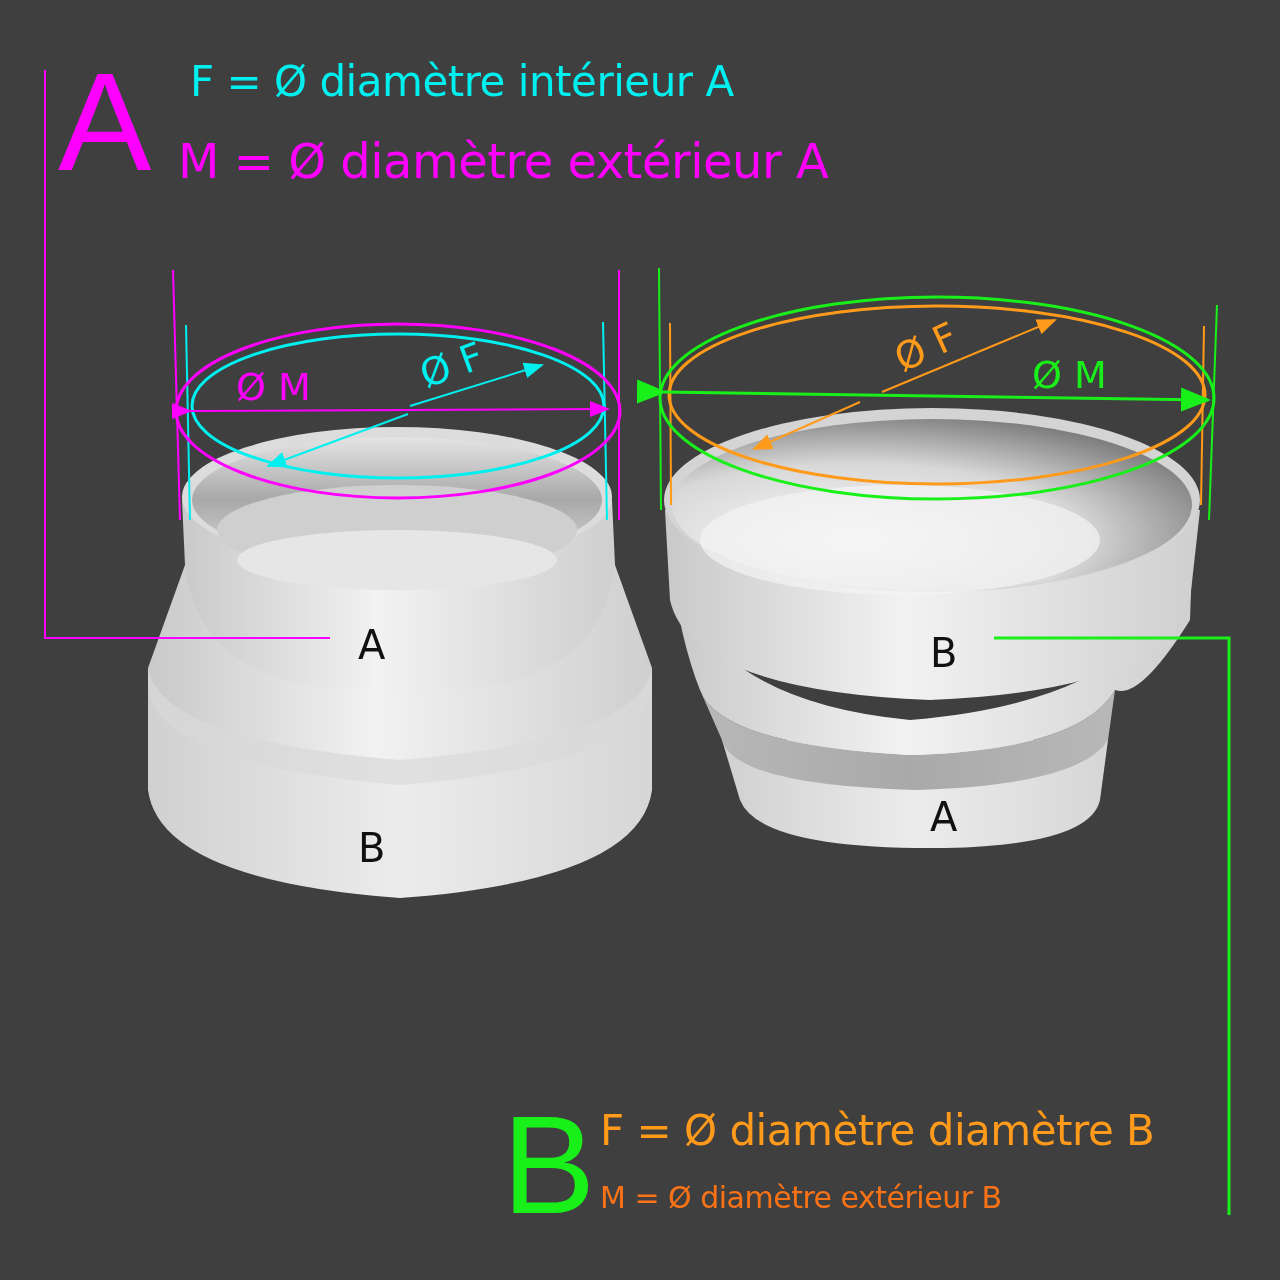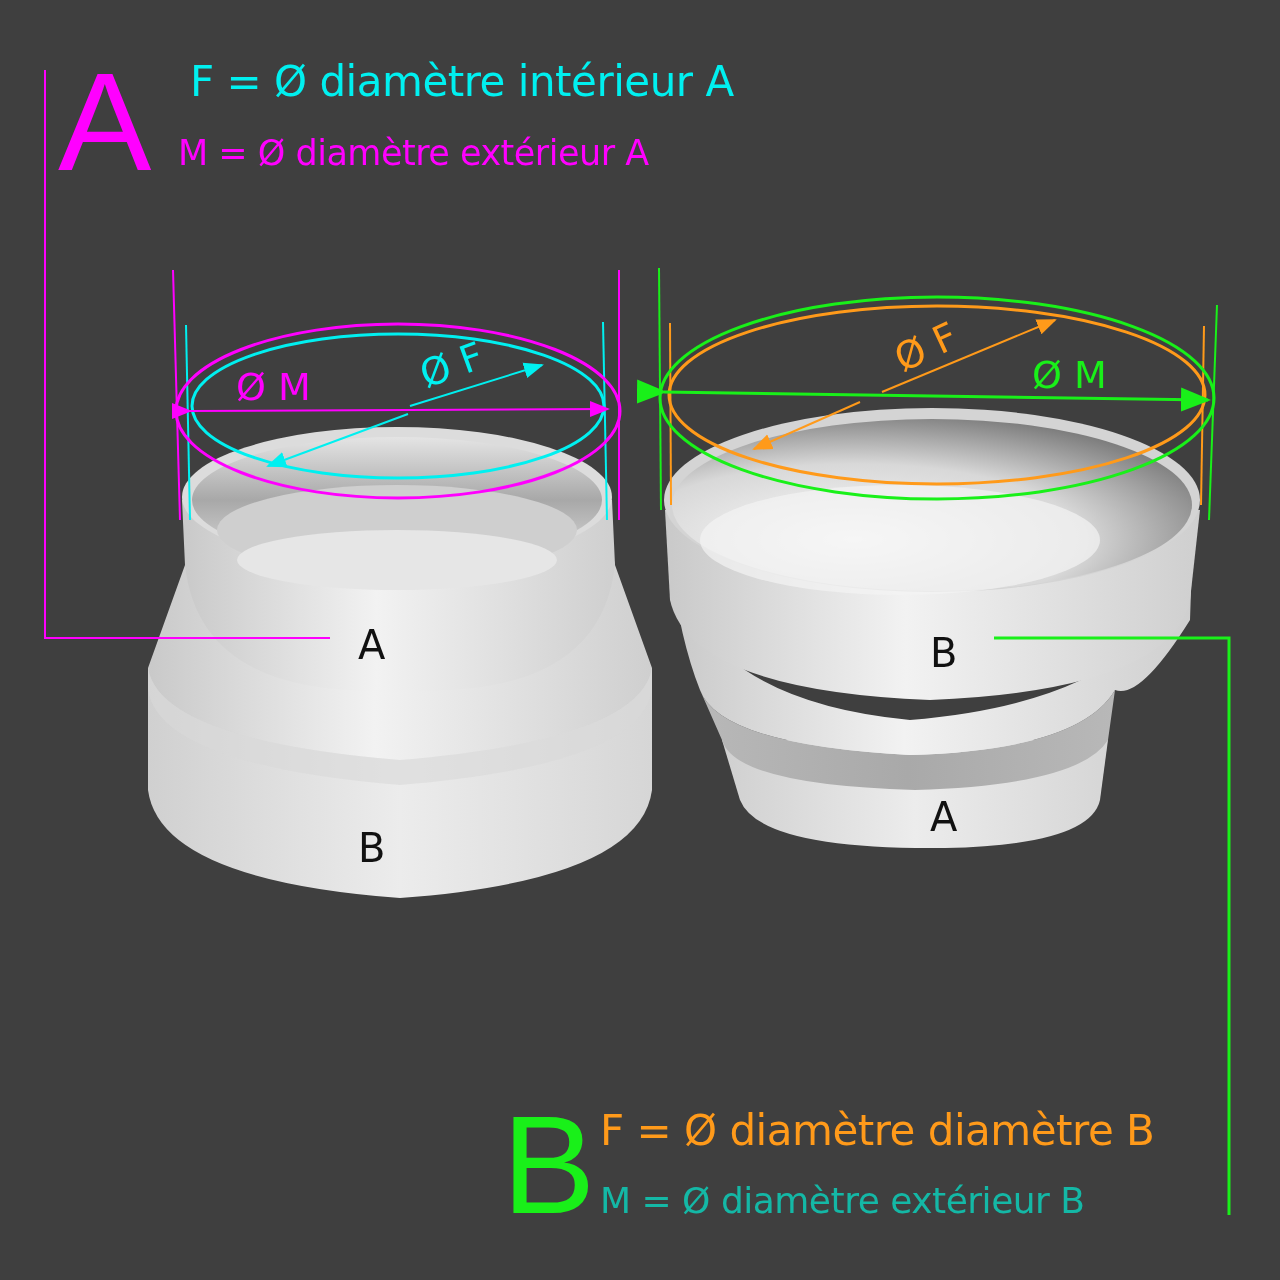--- a/index.html
+++ b/index.html
@@ -129,21 +129,21 @@
   <div class="dim-label" style="left:905px;top:340px;color:#ff9a1a;transform:rotate(-25deg);transform-origin:left bottom;">Ø F</div>
 
   <div class="part-label" style="left:358px;top:625px;">A</div>
   <div class="part-label" style="left:358px;top:828px;">B</div>
   <div class="part-label" style="left:930px;top:633px;">B</div>
   <div class="part-label" style="left:930px;top:797px;">A</div>
 
   <div class="legend">
     <div class="big-letter" style="left:58px;top:52px;font-size:140px;color:#ff00ff;">A</div>
     <div class="legend-line" style="left:190px;top:57px;font-size:42px;color:#00f0f0;">F = Ø diamètre intérieur A</div>
-    <div class="legend-line" style="left:178px;top:133px;font-size:35px;color:#ff00ff;">M = Ø diamètre extérieur A</div>
+    <div class="legend-line" style="left:178px;top:133px;font-size:48px;color:#ff00ff;">M = Ø diamètre extérieur A</div>
   </div>
 
   <div class="legend">
     <div class="big-letter" style="left:502px;top:1095px;font-size:140px;color:#19f019;">B</div>
     <div class="legend-line" style="left:600px;top:1106px;font-size:42px;color:#ff9a1a;">F = Ø diamètre diamètre B</div>
-    <div class="legend-line" style="left:600px;top:1180px;font-size:36px;color:#14b8a6;">M = Ø diamètre extérieur B</div>
+    <div class="legend-line" style="left:600px;top:1180px;font-size:30px;color:#f97316;">M = Ø diamètre extérieur B</div>
   </div>
 </div>
 
 </body></html>

